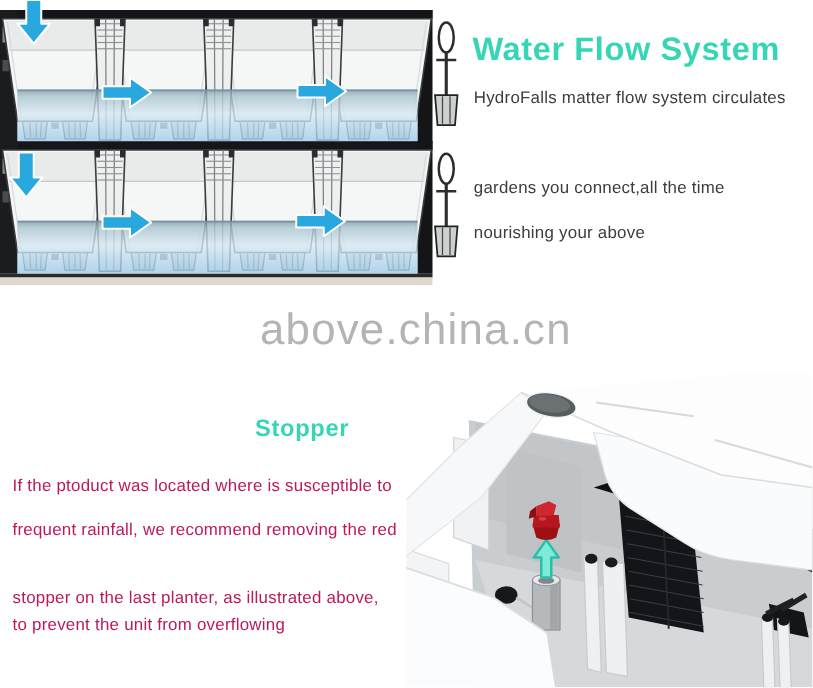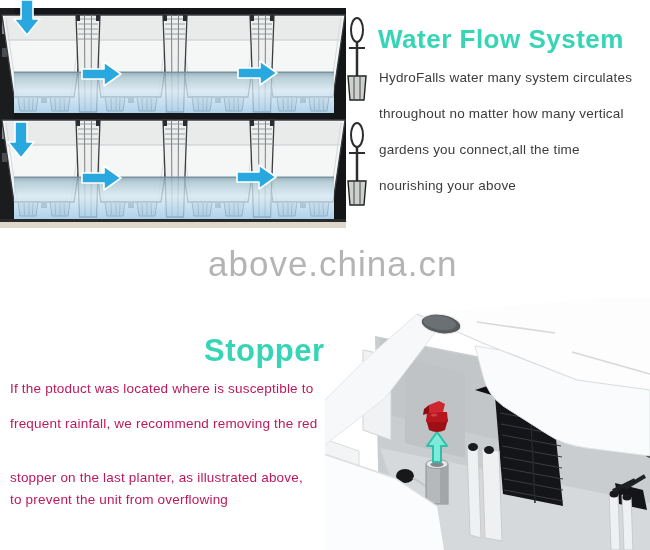--- a/index.html
+++ b/index.html
@@ -13,21 +13,21 @@
     left:378px;top:24px;font-size:26px;font-weight:bold;color:#36d5b5;
     letter-spacing:0.5px;white-space:nowrap;
   }
   .wf-line{
     left:379px;font-size:13.5px;color:#3c3c3c;white-space:nowrap;letter-spacing:0.2px;
   }
   .wm{
     left:208px;top:244px;font-size:35px;color:#b4b4b4;letter-spacing:1px;white-space:nowrap;
   }
   .st-heading{
-    left:204px;top:333px;font-size:31px;font-weight:bold;color:#36d5b5;
+    left:204px;top:333px;font-size:19px;font-weight:bold;color:#36d5b5;
     letter-spacing:0.5px;white-space:nowrap;
   }
   .st-line{
     left:10px;font-size:13.5px;color:#be185d;white-space:nowrap;letter-spacing:0.2px;
   }
   svg{display:block;}
 </style>
 </head>
 <body>
 
@@ -119,22 +119,21 @@
       <polygon points="21,0 33,0 33,19 40,19 27,35 14,19 21,19"></polygon>
       <polygon points="82,69 104,69 104,62 121,74 104,86 104,79 82,79"></polygon>
       <polygon points="238,68 260,68 260,61 277,73 260,85 260,78 238,78"></polygon>
       <polygon points="15,122 27,122 27,142 34,142 21,158 8,142 15,142"></polygon>
       <polygon points="82,173 104,173 104,166 121,178 104,190 104,183 82,183"></polygon>
       <polygon points="237,172 259,172 259,165 276,177 259,189 259,182 237,182"></polygon>
     </g>
   </svg>
 
   <div class="abs wf-heading">Water Flow System</div>
-  <div class="abs wf-line" style="top:70px">HydroFalls water many system circulates</div>
-  <div class="abs wf-line" style="top:106px">throughout no matter how many vertical</div>
+  <div class="abs wf-line" style="top:70px">HydroFalls matter flow system circulates</div>
   <div class="abs wf-line" style="top:142px">gardens you connect,all the time</div>
   <div class="abs wf-line" style="top:178px">nourishing your above</div>
 
   <div class="abs wm">above.china.cn</div>
 
   <div class="abs st-heading">Stopper</div>
   <div class="abs st-line" style="top:381px">If the ptoduct was located where is susceptible to</div>
   <div class="abs st-line" style="top:416px">frequent rainfall, we recommend removing the red</div>
   <div class="abs st-line" style="top:470px">stopper on the last planter, as illustrated above,</div>
   <div class="abs st-line" style="top:492px">to prevent the unit from overflowing</div>

